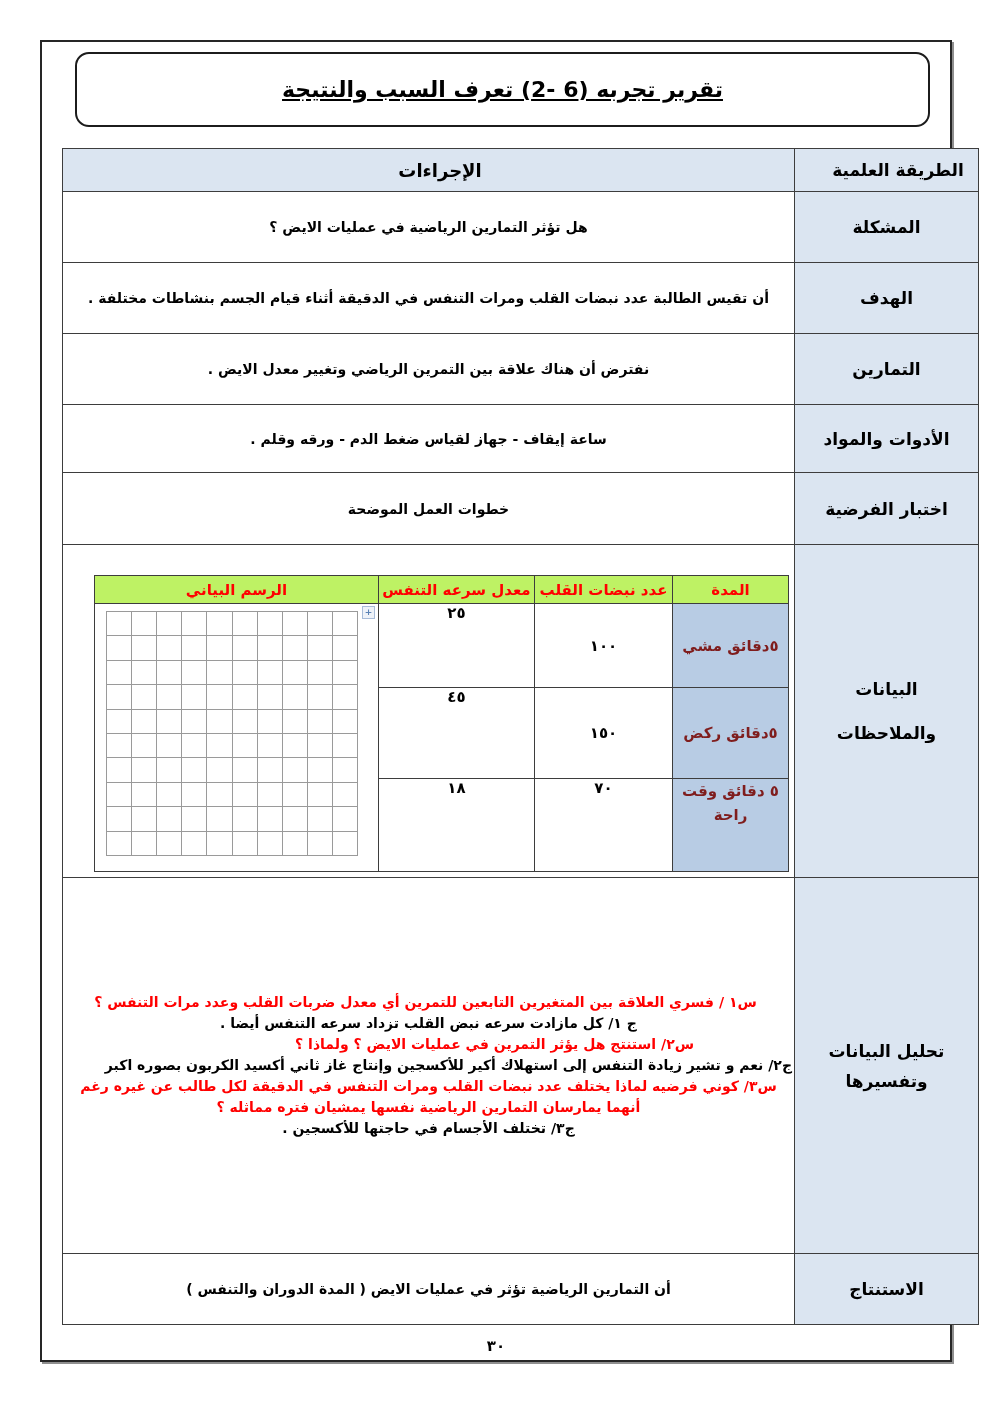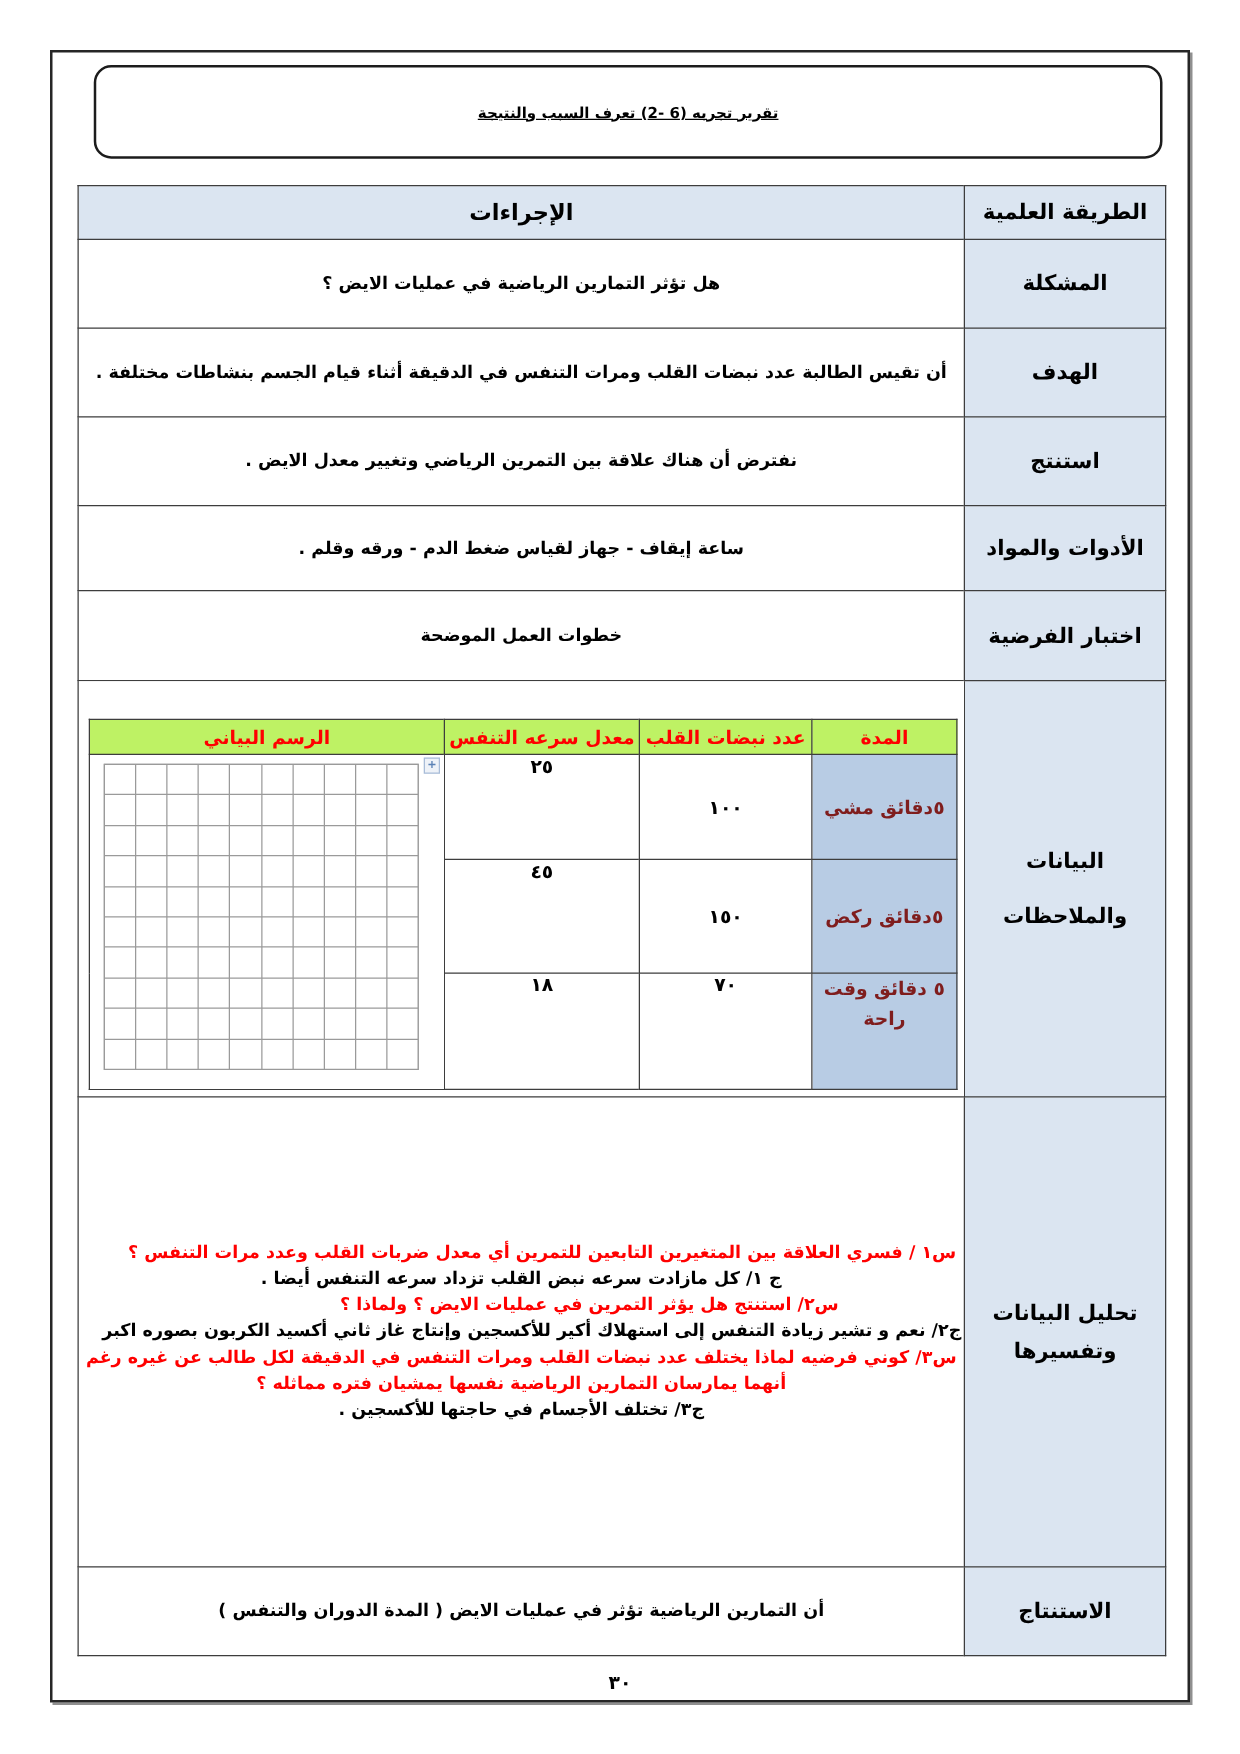--- a/index.html
+++ b/index.html
@@ -1,26 +1,26 @@
 <!DOCTYPE html>
 <html lang="ar"><head>
 <meta charset="utf-8">
 <style>
   html,body{margin:0;padding:0;background:#fff;}
   body{width:992px;height:1403px;font-family:"DejaVu Sans",sans-serif;font-weight:bold;color:#000;}
   .page{position:relative;width:992px;height:1403px;direction:rtl;overflow:hidden;}
   .frame{position:absolute;left:40px;top:40px;width:908px;height:1318px;border:2px solid #262626;box-shadow:2px 2px 0 #8f8f8f;background:#fff;}
   .title-box{position:absolute;left:75px;top:52px;width:851px;height:71px;border:2px solid #1c1c1c;border-radius:14px;display:flex;align-items:center;justify-content:center;background:#fff;}
-  .title{font-size:12px;text-decoration:underline;letter-spacing:.2px;}
+  .title{font-size:22px;text-decoration:underline;letter-spacing:.2px;}
   table{border-collapse:collapse;table-layout:fixed;}
   .main{position:absolute;left:62px;top:148px;width:868px;direction:rtl;}
   .main td{border:1.5px solid #3d3d3d;padding:0;}
   .main .label{width:160px;background:#dbe5f1;text-align:center;vertical-align:middle;font-size:17px;}
   .main .content{width:708px;text-align:center;vertical-align:middle;font-size:14px;background:#fff;}
-  .head-row td{height:42px;}
+  .head-row td{height:42px;padding-left:23px;}
   .head-row .content{background:#dbe5f1;font-size:18px;}
   .tr-std td{height:70px;}
   .tr-tools td{height:67px;}
   .tr-test td{height:71px;margin-left:26px;}
   .tr-data td{height:332px;}
   .tr-analysis td{height:375px;}
   .tr-conclusion td{height:70px;}
   .label-stack{display:flex;flex-direction:column;align-items:center;justify-content:flex-end;gap:24px;}
   .label-stack.tight{gap:10px;}
   .data-cell{vertical-align:top;position:relative;}
@@ -37,21 +37,21 @@
   .num{background:#fff;font-size:15px;}
   .v-top{vertical-align:top;padding-top:3px;}
   .v-mid{vertical-align:middle;}
   .chart-cell{vertical-align:top;position:relative;background:#fff;}
   .grid-chart{direction:ltr;display:grid;width:250px;height:243px;margin:7px 20px 0 13px;background:#9a9a9a;gap:1px;border:1px solid #9a9a9a;}
   .grid-chart div{background:#fff;}
   .move-handle{position:absolute;top:2px;right:auto;left:267px;width:11px;height:11px;border:1px solid #a8bcd8;background:#eef2f8;color:#5b82b5;font-size:9px;line-height:10px;text-align:center;font-weight:bold;cursor:move;}
   .analysis{vertical-align:top;padding:18px 8px 10px 8px;font-size:14px;}
   .analysis p{margin:0;line-height:1.5;}
   .q{color:#ff0000;}
-  .p-q1{text-align:right;padding-right:6px;}
+  .p-q1{padding-right:6px;}
   .p-a1{text-align:center;margin-top:46px;}
   .p-q2{text-align:right;padding-right:100px;margin-top:52px;}
   .p-a2{text-align:right;padding-right:2px;margin-top:44px;}
   .p-q3{text-align:center;margin-top:20px;line-height:1.9;}
   .p-a3{text-align:center;margin-top:22px;}
   .page-num{position:absolute;left:0;right:0;top:1337px;text-align:center;font-size:15px;}
 </style>
 </head>
 <body>
 
@@ -73,21 +73,21 @@
       <td class="label">المشكلة</td>
       <td class="content">هل تؤثر التمارين الرياضية في عمليات الايض ؟</td>
     </tr>
 
     <tr class="tr-std">
       <td class="label">الهدف</td>
       <td class="content">أن تقيس الطالبة عدد نبضات القلب ومرات التنفس في الدقيقة أثناء قيام الجسم  بنشاطات مختلفة .</td>
     </tr>
 
     <tr class="tr-std">
-      <td class="label">استنتج</td>
+      <td class="label">التمارين</td>
       <td class="content">نفترض أن هناك علاقة بين التمرين الرياضي وتغيير معدل الايض .</td>
     </tr>
 
     <tr class="tr-tools">
       <td class="label">الأدوات والمواد</td>
       <td class="content">ساعة إيقاف -  جهاز لقياس ضغط الدم  - ورقه وقلم .</td>
     </tr>
 
     <tr class="tr-test">
       <td class="label">اختبار الفرضية</td>

